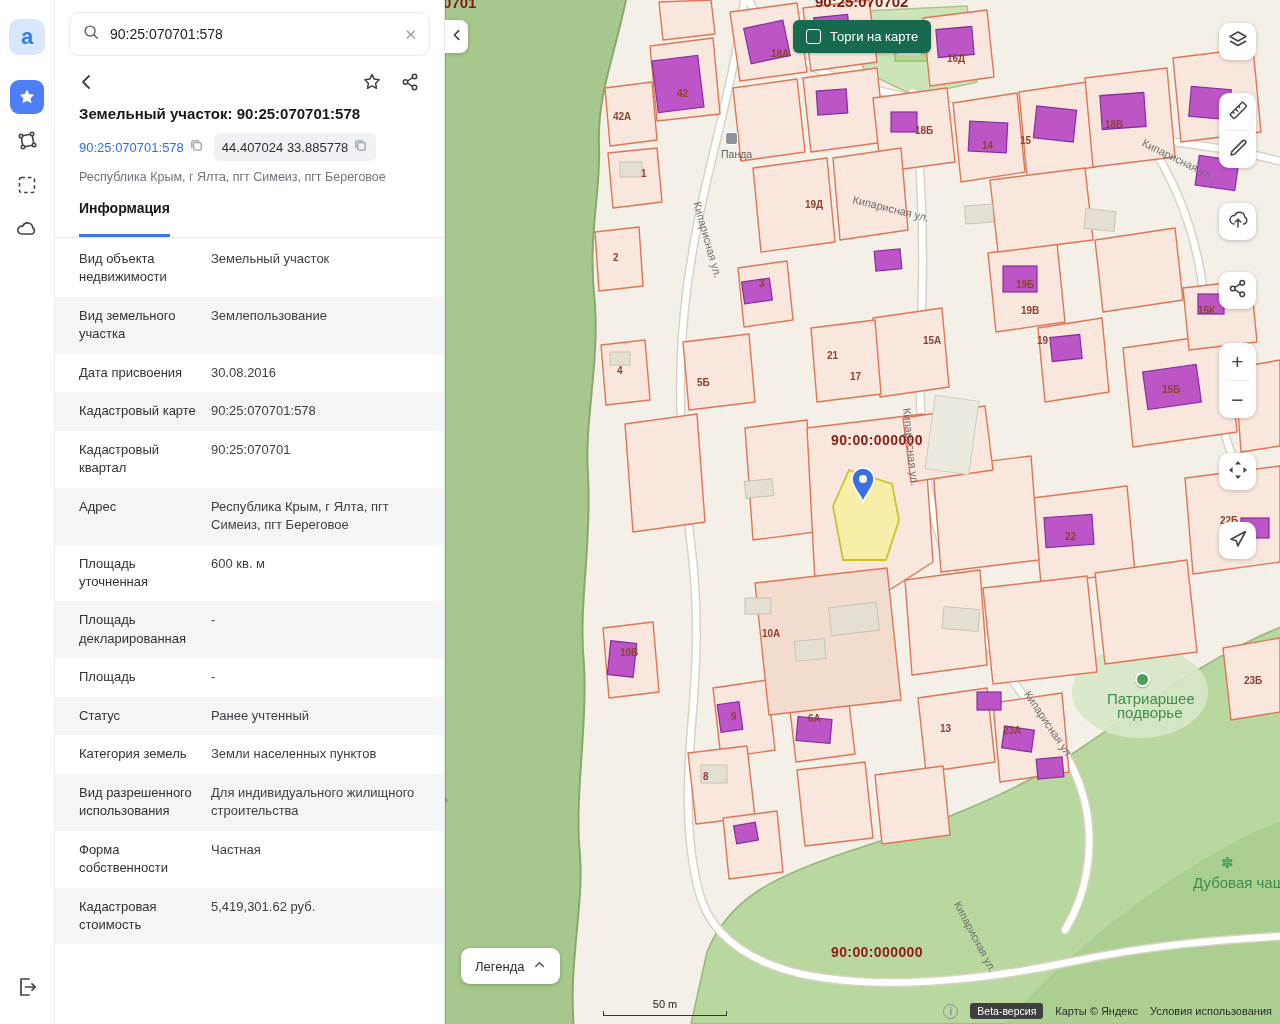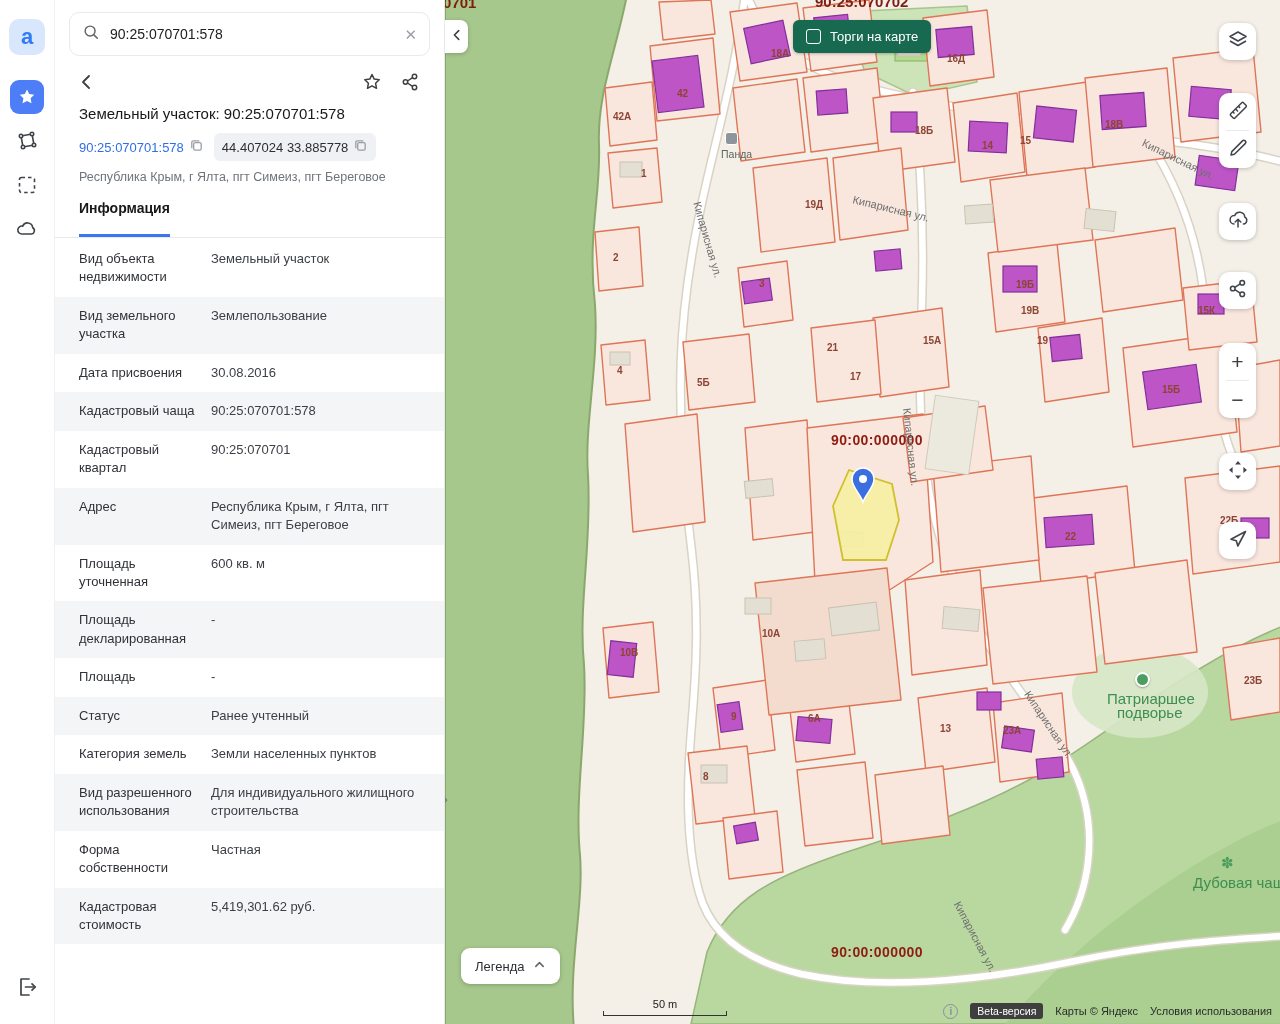--- a/index.html
+++ b/index.html
@@ -17,21 +17,21 @@
   .navbtn.exit{margin-bottom:20px}
 
   
   .panel{position:absolute;left:55px;top:0;width:390px;height:100%;background:#fff;border-right:1px solid #e6e8ec;z-index:25;overflow:hidden}
   .search-row{display:flex;align-items:center;gap:10px;margin:12px 14px 0 14px;height:44px;border:1px solid #e7eaee;border-radius:10px;padding:0 12px}
   .search-row input{flex:1;border:none;outline:none;font-size:14px;color:#202124;font-family:inherit;background:transparent}
   .xbtn{color:#9aa0a6;font-size:15px;cursor:pointer;line-height:1}
   .head-row{display:flex;align-items:center;justify-content:space-between;padding:16px 24px 0 22px}
   .head-row .right{display:flex;gap:18px}
   .ibtn{cursor:pointer;display:flex;align-items:center}
-  .obj-title{margin:13px 24px 0;font-size:15px;font-weight:400;color:#17181a}
+  .obj-title{margin:13px 24px 0;font-size:15px;font-weight:700;color:#17181a}
   .chips{display:flex;align-items:center;gap:10px;margin:11px 24px 0}
   .chip-link{display:flex;align-items:center;gap:5px;font-size:13px;color:#2e6fe8;cursor:pointer}
   .chip-grey{display:flex;align-items:center;gap:5px;font-size:13px;color:#2c2f33;background:#eff1f4;border-radius:6px;padding:5px 8px;cursor:pointer}
   .addr{margin:9px 24px 0;font-size:12.5px;color:#6e747b}
   .tabs{margin-top:15px;padding:0 24px;border-bottom:1px solid #e8eaed}
   .tab{display:inline-block;font-size:14px;font-weight:700;color:#17181a;padding-bottom:18px;border-bottom:3px solid #3b76f0;cursor:pointer}
   .itable{margin-top:2px}
   .irow{display:flex;padding:10px 16px 10px 24px;font-size:13px;line-height:1.42}
   .irow.alt{background:#f4f5f7}
   .ilabel{flex:0 0 132px;padding-right:14px;color:#2f3237}
@@ -190,21 +190,21 @@
         </div>
         <div class="irow alt">
           <div class="ilabel">Вид земельного участка</div>
           <div class="ivalue">Землепользование</div>
         </div>
         <div class="irow">
           <div class="ilabel">Дата присвоения</div>
           <div class="ivalue">30.08.2016</div>
         </div>
         <div class="irow alt">
-          <div class="ilabel">Кадастровый чаща</div>
+          <div class="ilabel">Кадастровый карте</div>
           <div class="ivalue">90:25:070701:578</div>
         </div>
         <div class="irow">
           <div class="ilabel">Кадастровый квартал</div>
           <div class="ivalue">90:25:070701</div>
         </div>
         <div class="irow alt">
           <div class="ilabel">Адрес</div>
           <div class="ivalue">Республика Крым, г Ялта, пгт Симеиз, пгт Береговое</div>
         </div>
@@ -401,21 +401,21 @@
         <span class="ml pnum" style="left: 196px; top: 168px;">1</span>
         <span class="ml pnum" style="left: 168px; top: 252px;">2</span>
         <span class="ml pnum" style="left: 314px; top: 278px;">3</span>
         <span class="ml pnum" style="left: 172px; top: 365px;">4</span>
         <span class="ml pnum" style="left: 252px; top: 377px;">5Б</span>
         <span class="ml pnum" style="left: 360px; top: 199px;">19Д</span>
         <span class="ml pnum" style="left: 571px; top: 279px;">19Б</span>
         <span class="ml pnum" style="left: 576px; top: 305px;">19В</span>
         <span class="ml pnum" style="left: 592px; top: 335px;">19</span>
         <span class="ml pnum" style="left: 450px; top: 335px; margin-left: 28px;">15А</span>
-        <span class="ml pnum" style="left: 382px; top: 342px;">21</span>
+        <span class="ml pnum" style="left: 382px; top: 350px;">21</span>
         <span class="ml pnum" style="left: 405px; top: 371px;">17</span>
         <span class="ml pnum" style="left: 717px; top: 384px;">15Б</span>
         <span class="ml pnum" style="left: 753px; top: 305px;">15К</span>
         <span class="ml pnum" style="left: 775px; top: 515px;">22Б</span>
         <span class="ml pnum" style="left: 620px; top: 531px;">22</span>
         <span class="ml pnum" style="left: 317px; top: 628px;">10А</span>
         <span class="ml pnum" style="left: 175px; top: 647px;">10В</span>
         <span class="ml pnum" style="left: 286px; top: 711px;">9</span>
         <span class="ml pnum" style="left: 363px; top: 713px;">6А</span>
         <span class="ml pnum" style="left: 258px; top: 771px;">8</span>

